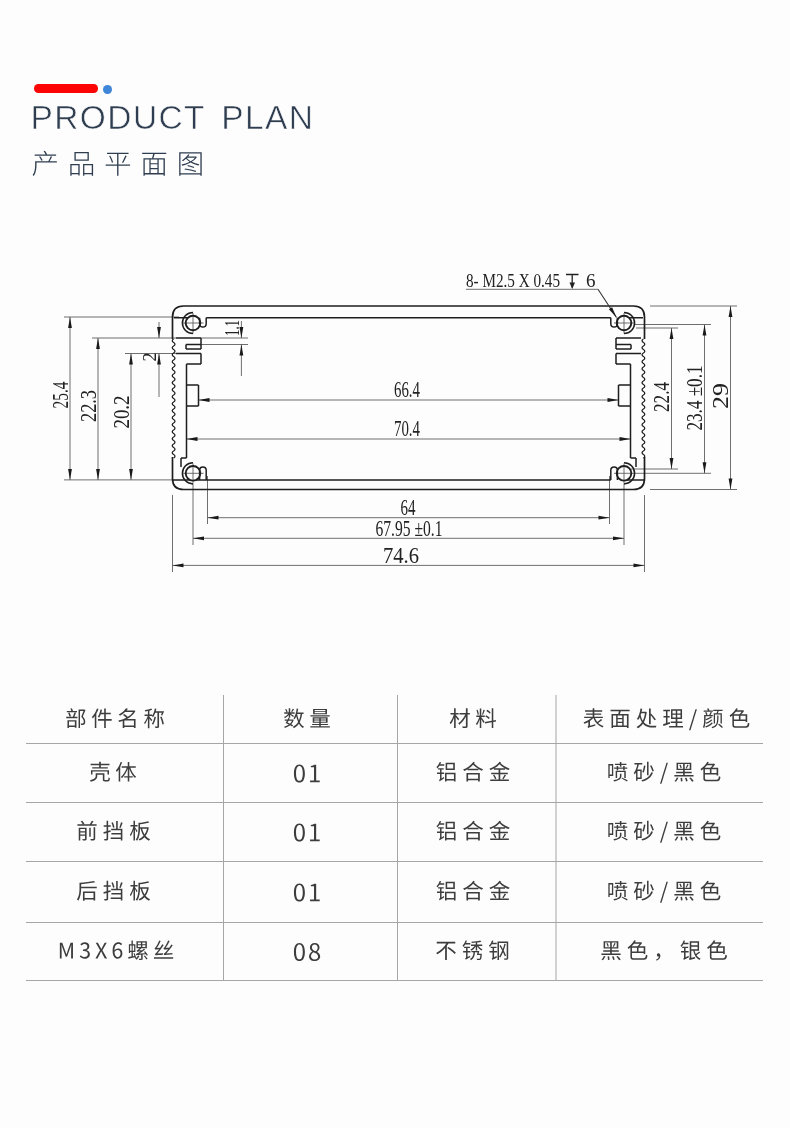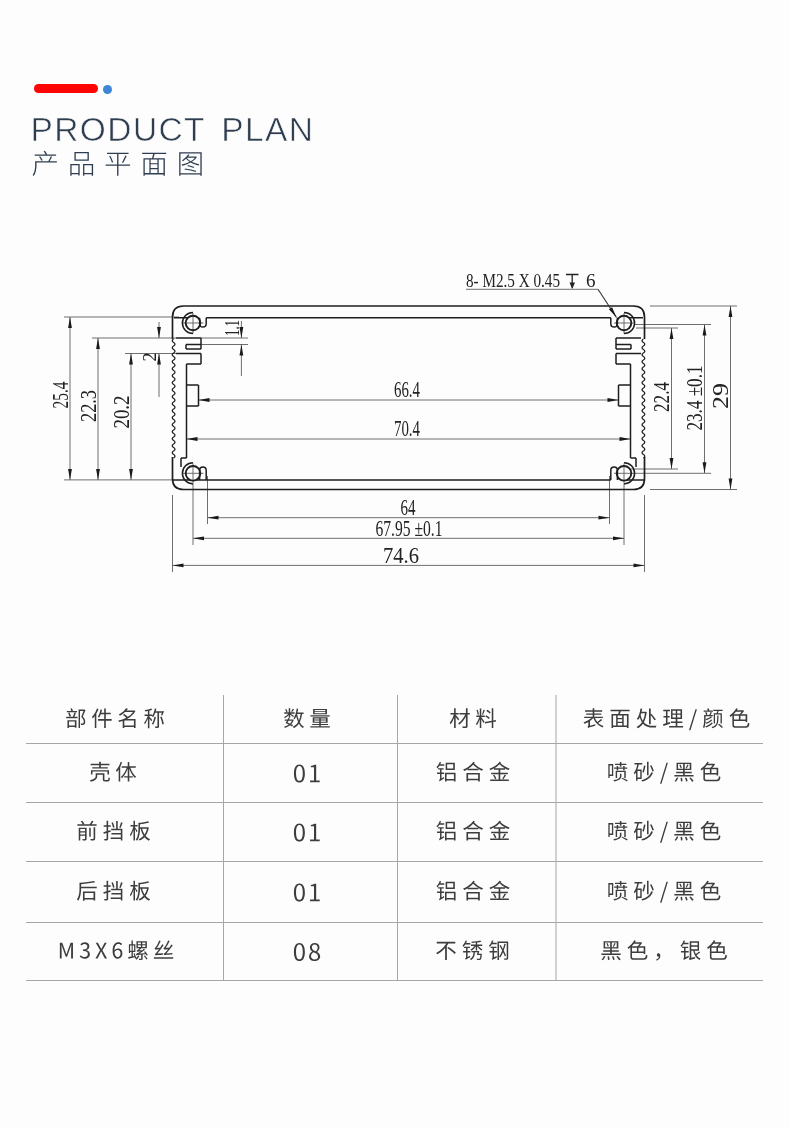--- a/index.html
+++ b/index.html
@@ -1,18 +1,18 @@
 <!DOCTYPE html>
 <html><head><meta charset="utf-8">
 <style>
 html,body{margin:0;padding:0;background:#fdfdfe;}
 body{width:790px;height:1128px;position:relative;font-family:"Liberation Sans",sans-serif;overflow:hidden;}
 .bar{position:absolute;left:33.8px;top:84.4px;width:64.2px;height:8.6px;border-radius:4.3px;background:#fe0505;}
 .dot{position:absolute;left:103.3px;top:84.9px;width:8.8px;height:8.8px;border-radius:50%;background:#4086d8;}
-.t1{position:absolute;left:30.5px;top:111px;font-size:33.5px;letter-spacing:1.4px;word-spacing:5.2px;color:#2e3d4f;-webkit-text-stroke:0.6px #fdfdfe;}
+.t1{position:absolute;left:30.5px;top:99px;font-size:33.5px;letter-spacing:1.4px;word-spacing:5.2px;color:#2e3d4f;-webkit-text-stroke:0.6px #fdfdfe;}
 </style></head>
 <body>
 <div class="bar"></div>
 <div class="dot"></div>
 <div class="t1">PRODUCT PLAN</div>
 <svg width="790" height="1128" viewBox="0 0 790 1128" style="position:absolute;left:0;top:0">
 <path d="M 64 479.9 L 172 479.9 M 183.0 323.0 L 203.5 323.0 M 193.0 313.0 L 193.0 333.5 M 183.0 473.3 L 203.5 473.3 M 193.0 463.3 L 193.0 483.8 M 614.0 323.0 L 634.5 323.0 M 624.0 313.0 L 624.0 333.5 M 614.0 473.3 L 634.5 473.3 M 624.0 463.3 L 624.0 483.8 M 64 317.0 L 179 317.0 M 92 338.0 L 176 338.0 M 201 338.0 L 248 338.0 M 201 344.5 L 248 344.5 M 125 353.5 L 176 353.5 M 70 317.0 L 70 479.9 M 98 338.0 L 98 479.9 M 131 353.5 L 131 479.9 M 159 322 L 159 338 M 159 353.5 L 159 397 M 241.4 321 L 241.4 338 M 241.4 344.5 L 241.4 376 M 634 324.5 L 711 324.5 M 636 328.0 L 678 328.0 M 630.5 469.0 L 678 469.0 M 634 473.3 L 711 473.3 M 650 306.0 L 737 306.0 M 650 489.5 L 737 489.5 M 671.5 328.0 L 671.5 469.0 M 704.5 324.5 L 704.5 473.3 M 730.5 306.0 L 730.5 489.5 M 198.5 400.0 L 618.5 400.0 M 186.5 439.0 L 630.5 439.0 M 207.5 476 L 207.5 524 M 609.5 476 L 609.5 524 M 193.0 484 L 193.0 545 M 624.0 484 L 624.0 545 M 172.5 495 L 172.5 572 M 644.5 495 L 644.5 572 M 207.5 517.7 L 609.5 517.7 M 193.0 538.3 L 624.0 538.3 M 172.5 565.4 L 644.5 565.4 M 466 289.3 L 598 289.3" stroke="#5f5f5f" stroke-width="0.9" fill="none"></path>
 <path d="M 172.5 339.0 L 172.5 317.0 Q 172.5 306.0 183.5 306.0 L 633.5 306.0 Q 644.5 306.0 644.5 317.0 L 644.5 339.0 M 644.5 457.0 L 644.5 478.5 Q 644.5 489.5 633.5 489.5 L 183.5 489.5 Q 172.5 489.5 172.5 478.5 L 172.5 457.0" stroke="#1e1e1e" stroke-width="1.7" fill="none" stroke-linejoin="round"></path>
 <path d="M 173.6 339.0 c -1.8 1.0 -1.8 2.6 0 3.5 c 1.8 0.9 1.8 2.5 0 3.5 c -1.8 1.0 -1.8 2.6 0 3.5 c 1.8 0.9 1.8 2.5 0 3.5 c -1.8 1.0 -1.8 2.6 0 3.5 c 1.8 0.9 1.8 2.5 0 3.5 c -1.8 1.0 -1.8 2.6 0 3.5 c 1.8 0.9 1.8 2.5 0 3.5 c -1.8 1.0 -1.8 2.6 0 3.5 c 1.8 0.9 1.8 2.5 0 3.5 c -1.8 1.0 -1.8 2.6 0 3.5 c 1.8 0.9 1.8 2.5 0 3.5 c -1.8 1.0 -1.8 2.6 0 3.5 c 1.8 0.9 1.8 2.5 0 3.5 c -1.8 1.0 -1.8 2.6 0 3.5 c 1.8 0.9 1.8 2.5 0 3.5 c -1.8 1.0 -1.8 2.6 0 3.5 c 1.8 0.9 1.8 2.5 0 3.5 c -1.8 1.0 -1.8 2.6 0 3.5 c 1.8 0.9 1.8 2.5 0 3.5 c -1.8 1.0 -1.8 2.6 0 3.5 c 1.8 0.9 1.8 2.5 0 3.5 c -1.8 1.0 -1.8 2.6 0 3.5 c 1.8 0.9 1.8 2.5 0 3.5 c -1.8 1.0 -1.8 2.6 0 3.5 c 1.8 0.9 1.8 2.5 0 3.5 c -1.8 1.0 -1.8 2.6 0 3.5 c 1.8 0.9 1.8 2.5 0 3.5 c -1.8 1.0 -1.8 2.6 0 3.5 c 1.8 0.9 1.8 2.5 0 3.5 c -1.8 1.0 -1.8 2.6 0 3.5 c 1.8 0.9 1.8 2.5 0 3.5 c -1.8 1.0 -1.8 2.6 0 3.5 c 1.8 0.9 1.8 2.5 0 3.5 " stroke="#1e1e1e" stroke-width="1.3" fill="none"></path>
 <path d="M 643.4 339.0 c -1.8 1.0 -1.8 2.6 0 3.5 c 1.8 0.9 1.8 2.5 0 3.5 c -1.8 1.0 -1.8 2.6 0 3.5 c 1.8 0.9 1.8 2.5 0 3.5 c -1.8 1.0 -1.8 2.6 0 3.5 c 1.8 0.9 1.8 2.5 0 3.5 c -1.8 1.0 -1.8 2.6 0 3.5 c 1.8 0.9 1.8 2.5 0 3.5 c -1.8 1.0 -1.8 2.6 0 3.5 c 1.8 0.9 1.8 2.5 0 3.5 c -1.8 1.0 -1.8 2.6 0 3.5 c 1.8 0.9 1.8 2.5 0 3.5 c -1.8 1.0 -1.8 2.6 0 3.5 c 1.8 0.9 1.8 2.5 0 3.5 c -1.8 1.0 -1.8 2.6 0 3.5 c 1.8 0.9 1.8 2.5 0 3.5 c -1.8 1.0 -1.8 2.6 0 3.5 c 1.8 0.9 1.8 2.5 0 3.5 c -1.8 1.0 -1.8 2.6 0 3.5 c 1.8 0.9 1.8 2.5 0 3.5 c -1.8 1.0 -1.8 2.6 0 3.5 c 1.8 0.9 1.8 2.5 0 3.5 c -1.8 1.0 -1.8 2.6 0 3.5 c 1.8 0.9 1.8 2.5 0 3.5 c -1.8 1.0 -1.8 2.6 0 3.5 c 1.8 0.9 1.8 2.5 0 3.5 c -1.8 1.0 -1.8 2.6 0 3.5 c 1.8 0.9 1.8 2.5 0 3.5 c -1.8 1.0 -1.8 2.6 0 3.5 c 1.8 0.9 1.8 2.5 0 3.5 c -1.8 1.0 -1.8 2.6 0 3.5 c 1.8 0.9 1.8 2.5 0 3.5 c -1.8 1.0 -1.8 2.6 0 3.5 c 1.8 0.9 1.8 2.5 0 3.5 " stroke="#1e1e1e" stroke-width="1.3" fill="none"></path>

